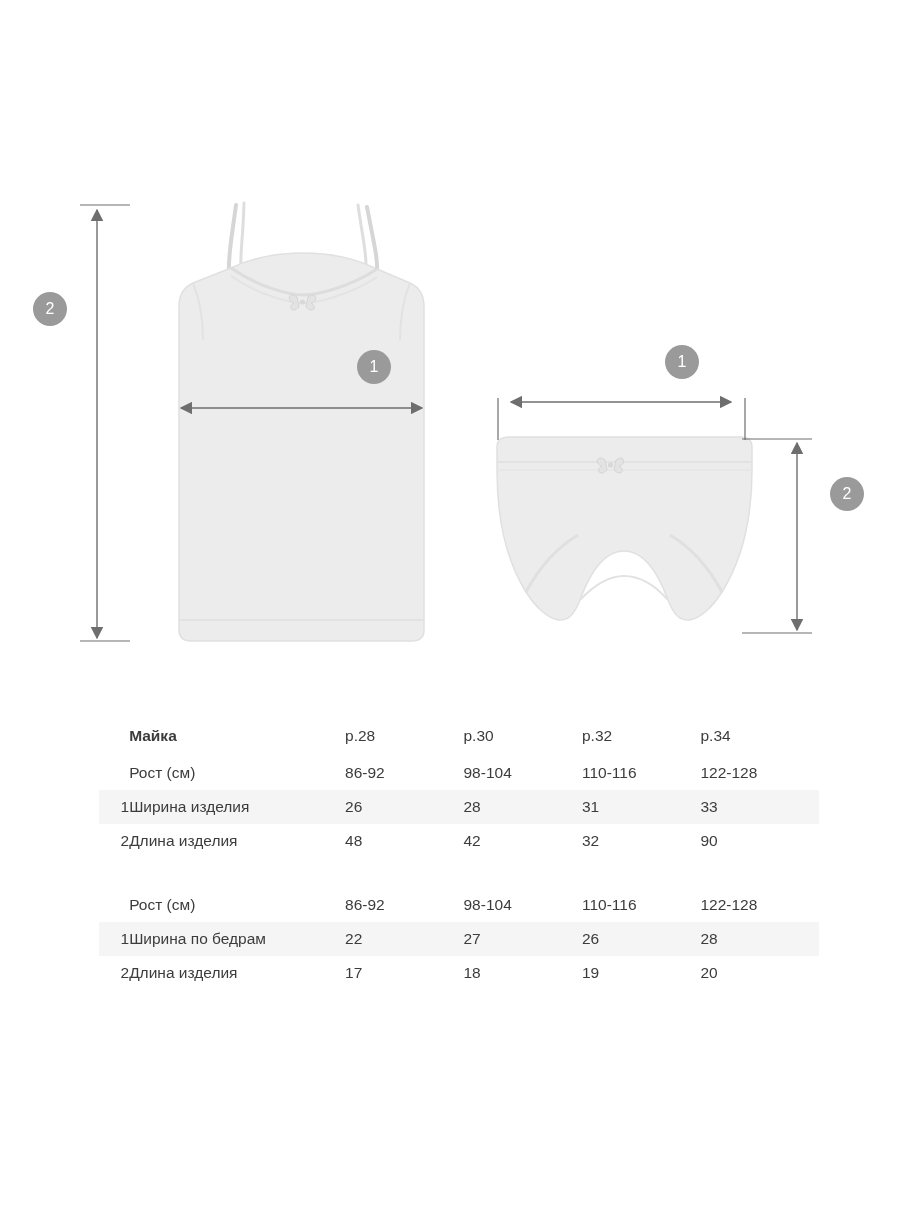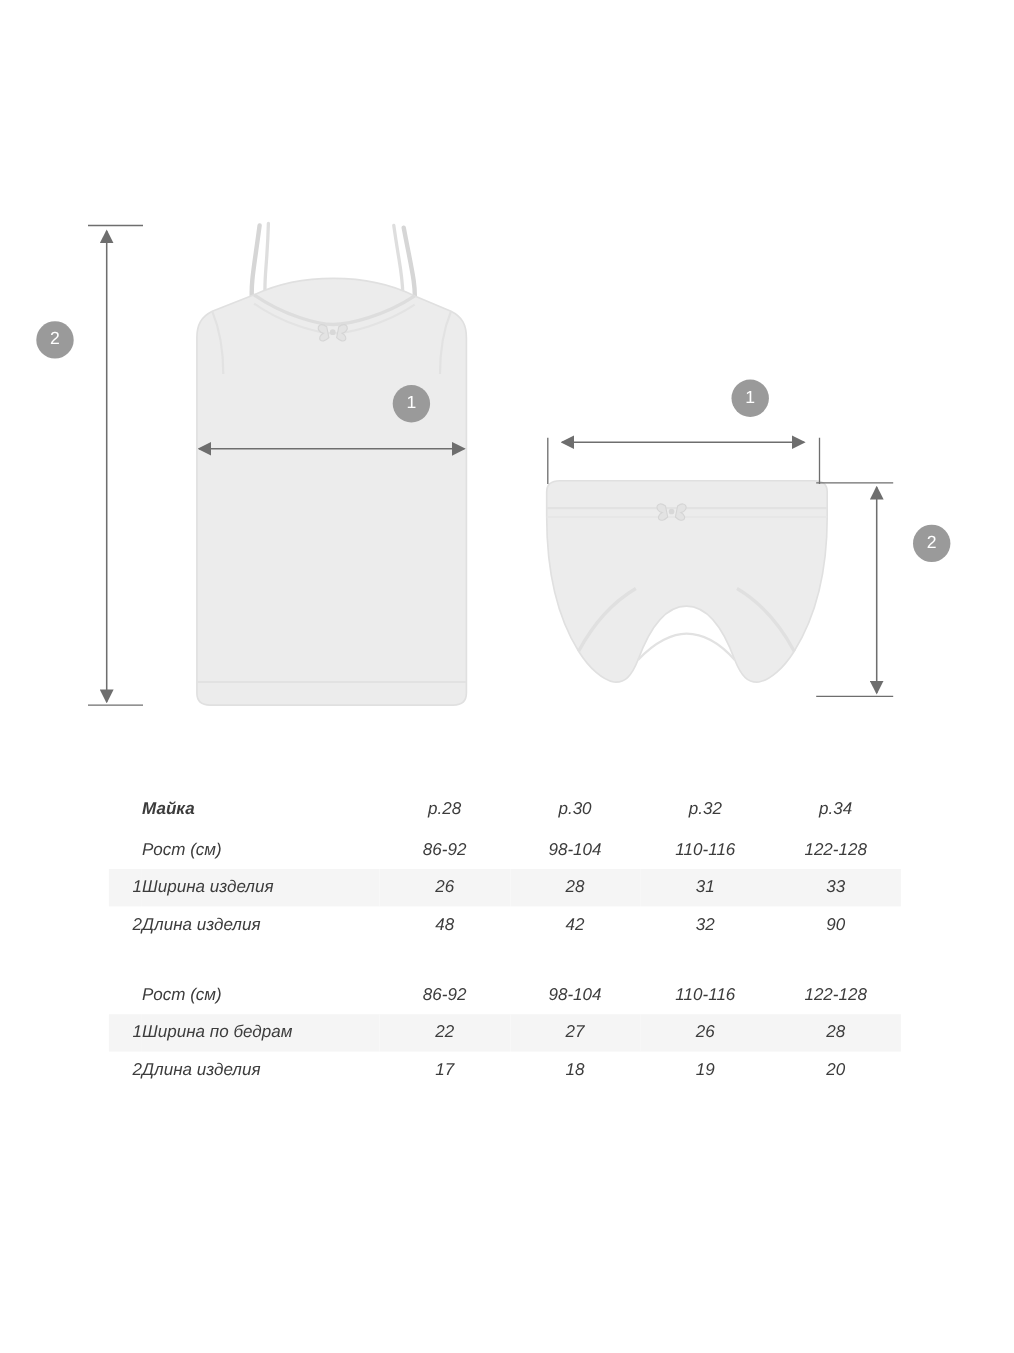--- a/index.html
+++ b/index.html
@@ -50,21 +50,20 @@
     position: absolute;
     left: 0;
     top: 716px;
     width: 922px;
   }
   table.size-table {
     border-collapse: collapse;
     width: 720px;
     margin: 0 0 0 99px;
     table-layout: fixed;
-    font-style: italic;
   }
   table.size-table + table.size-table {
     margin-top: 30px;
   }
   table.size-table td {
     font-size: 15.5px;
     color: #3c3c3c;
     padding: 0;
     height: 34px;
     vertical-align: middle;
@@ -79,21 +78,20 @@
   td.label {
     width: 215px;
     text-align: left;
     padding-left: 7px;
   }
   td.label.head {
     font-weight: bold;
   }
   td.val {
     width: 118px;
-    text-align: center;
   }
   tr.shaded td {
     background: #f5f5f5;
   }
   tr.group-head td {
     height: 40px;
   }
 </style>
 </head>
 <body>

